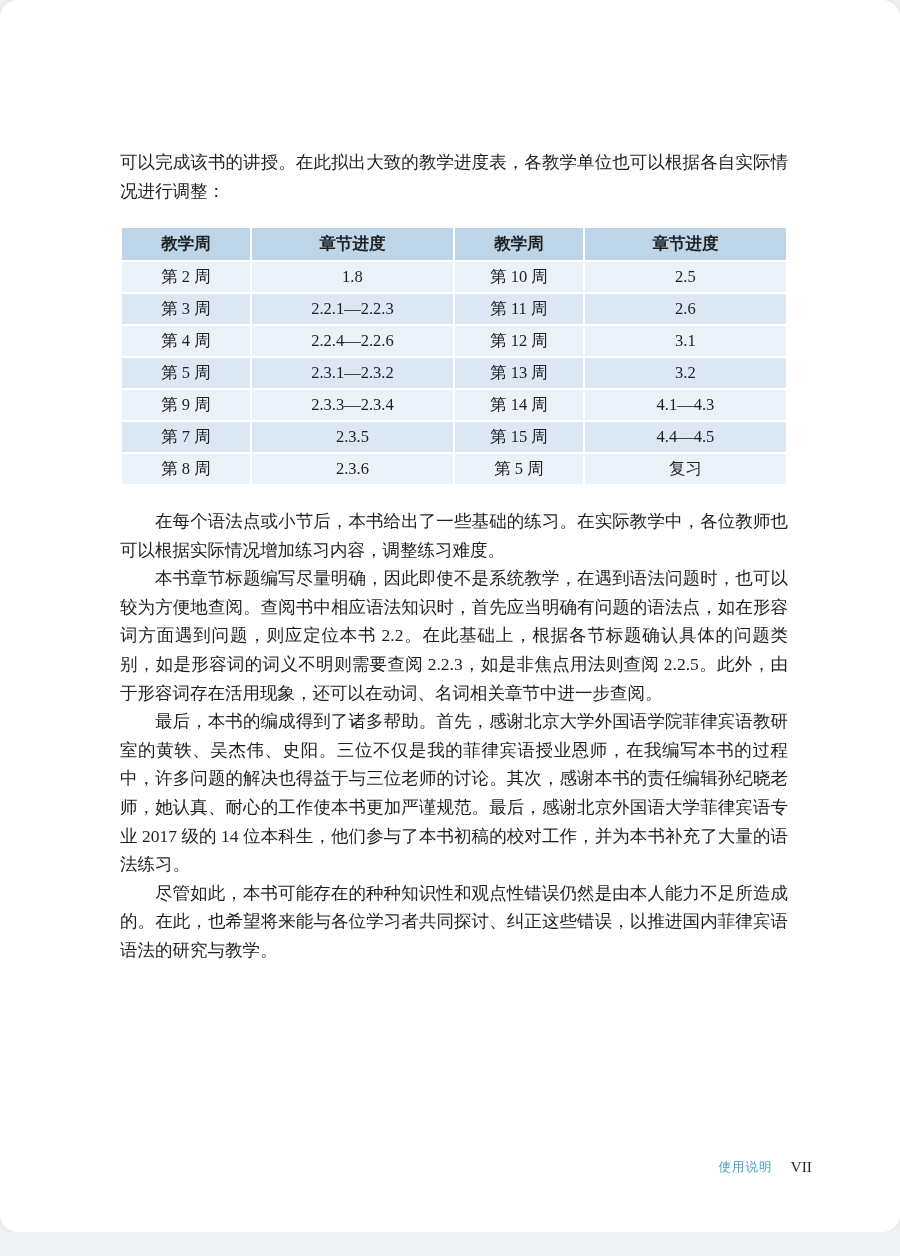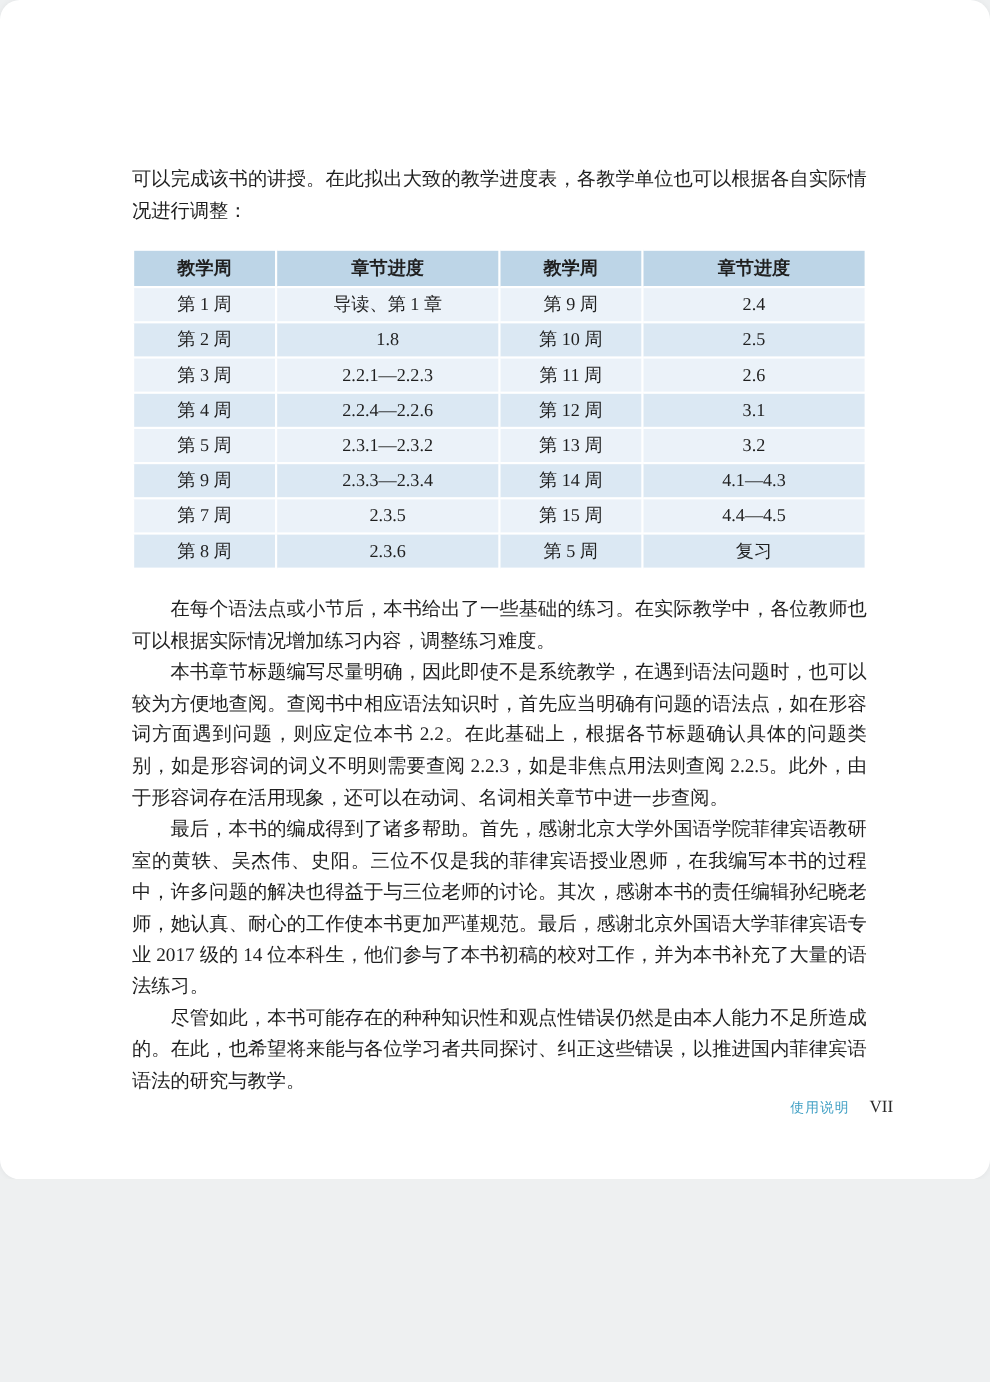--- a/index.html
+++ b/index.html
@@ -4,21 +4,21 @@
 <style>
   * { margin: 0; padding: 0; box-sizing: border-box; }
   html, body {
     width: 900px;
     background: #eef0f1;
     font-family: "Liberation Serif", "DejaVu Serif", serif;
   }
   .page {
     position: relative;
     width: 900px;
-    height: 1072px;
+    height: 1232px;
     margin: 0 auto;
     background: #ffffff;
     border-radius: 18px;
     box-shadow: 0 0 6px rgba(0,0,0,0.05);
     overflow: hidden;
   }
   .content {
     position: absolute;
     left: 120px;
     right: 112px;
@@ -103,26 +103,20 @@
       <thead>
         <tr>
           <th>教学周</th>
           <th>章节进度</th>
           <th>教学周</th>
           <th>章节进度</th>
         </tr>
       </thead>
       <tbody>
           <tr>
-            <td>第 1 周</td>
-            <td>导读、第 1 章</td>
-            <td>第 9 周</td>
-            <td>2.4</td>
-          </tr>
-          <tr>
             <td>第 2 周</td>
             <td>1.8</td>
             <td>第 10 周</td>
             <td>2.5</td>
           </tr>
           <tr>
             <td>第 3 周</td>
             <td>2.2.1—2.2.3</td>
             <td>第 11 周</td>
             <td>2.6</td>

